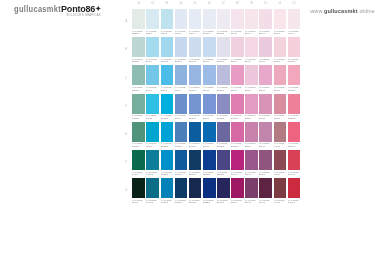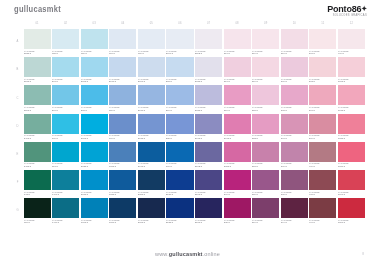--- a/index.html
+++ b/index.html
@@ -4,21 +4,21 @@
 <style>
   * { margin:0; padding:0; box-sizing:border-box; }
   html,body { width:375px; height:265px; }
   body {
     font-family:"Liberation Sans", sans-serif;
     background:#ffffff;
     color:#2b2b2b;
     overflow:hidden;
     position:relative;
   }
-  .page { width:375px; height:265px; position:relative; display:flex; flex-direction:column; }
+  .page { width:375px; height:265px; position:relative; display:flex; flex-direction:row; }
 
   
   .header {
     height:20px;
     display:flex;
     align-items:flex-start;
     justify-content:space-between;
     padding:5px 8px 0 14px;
     flex:0 0 auto;
   }

